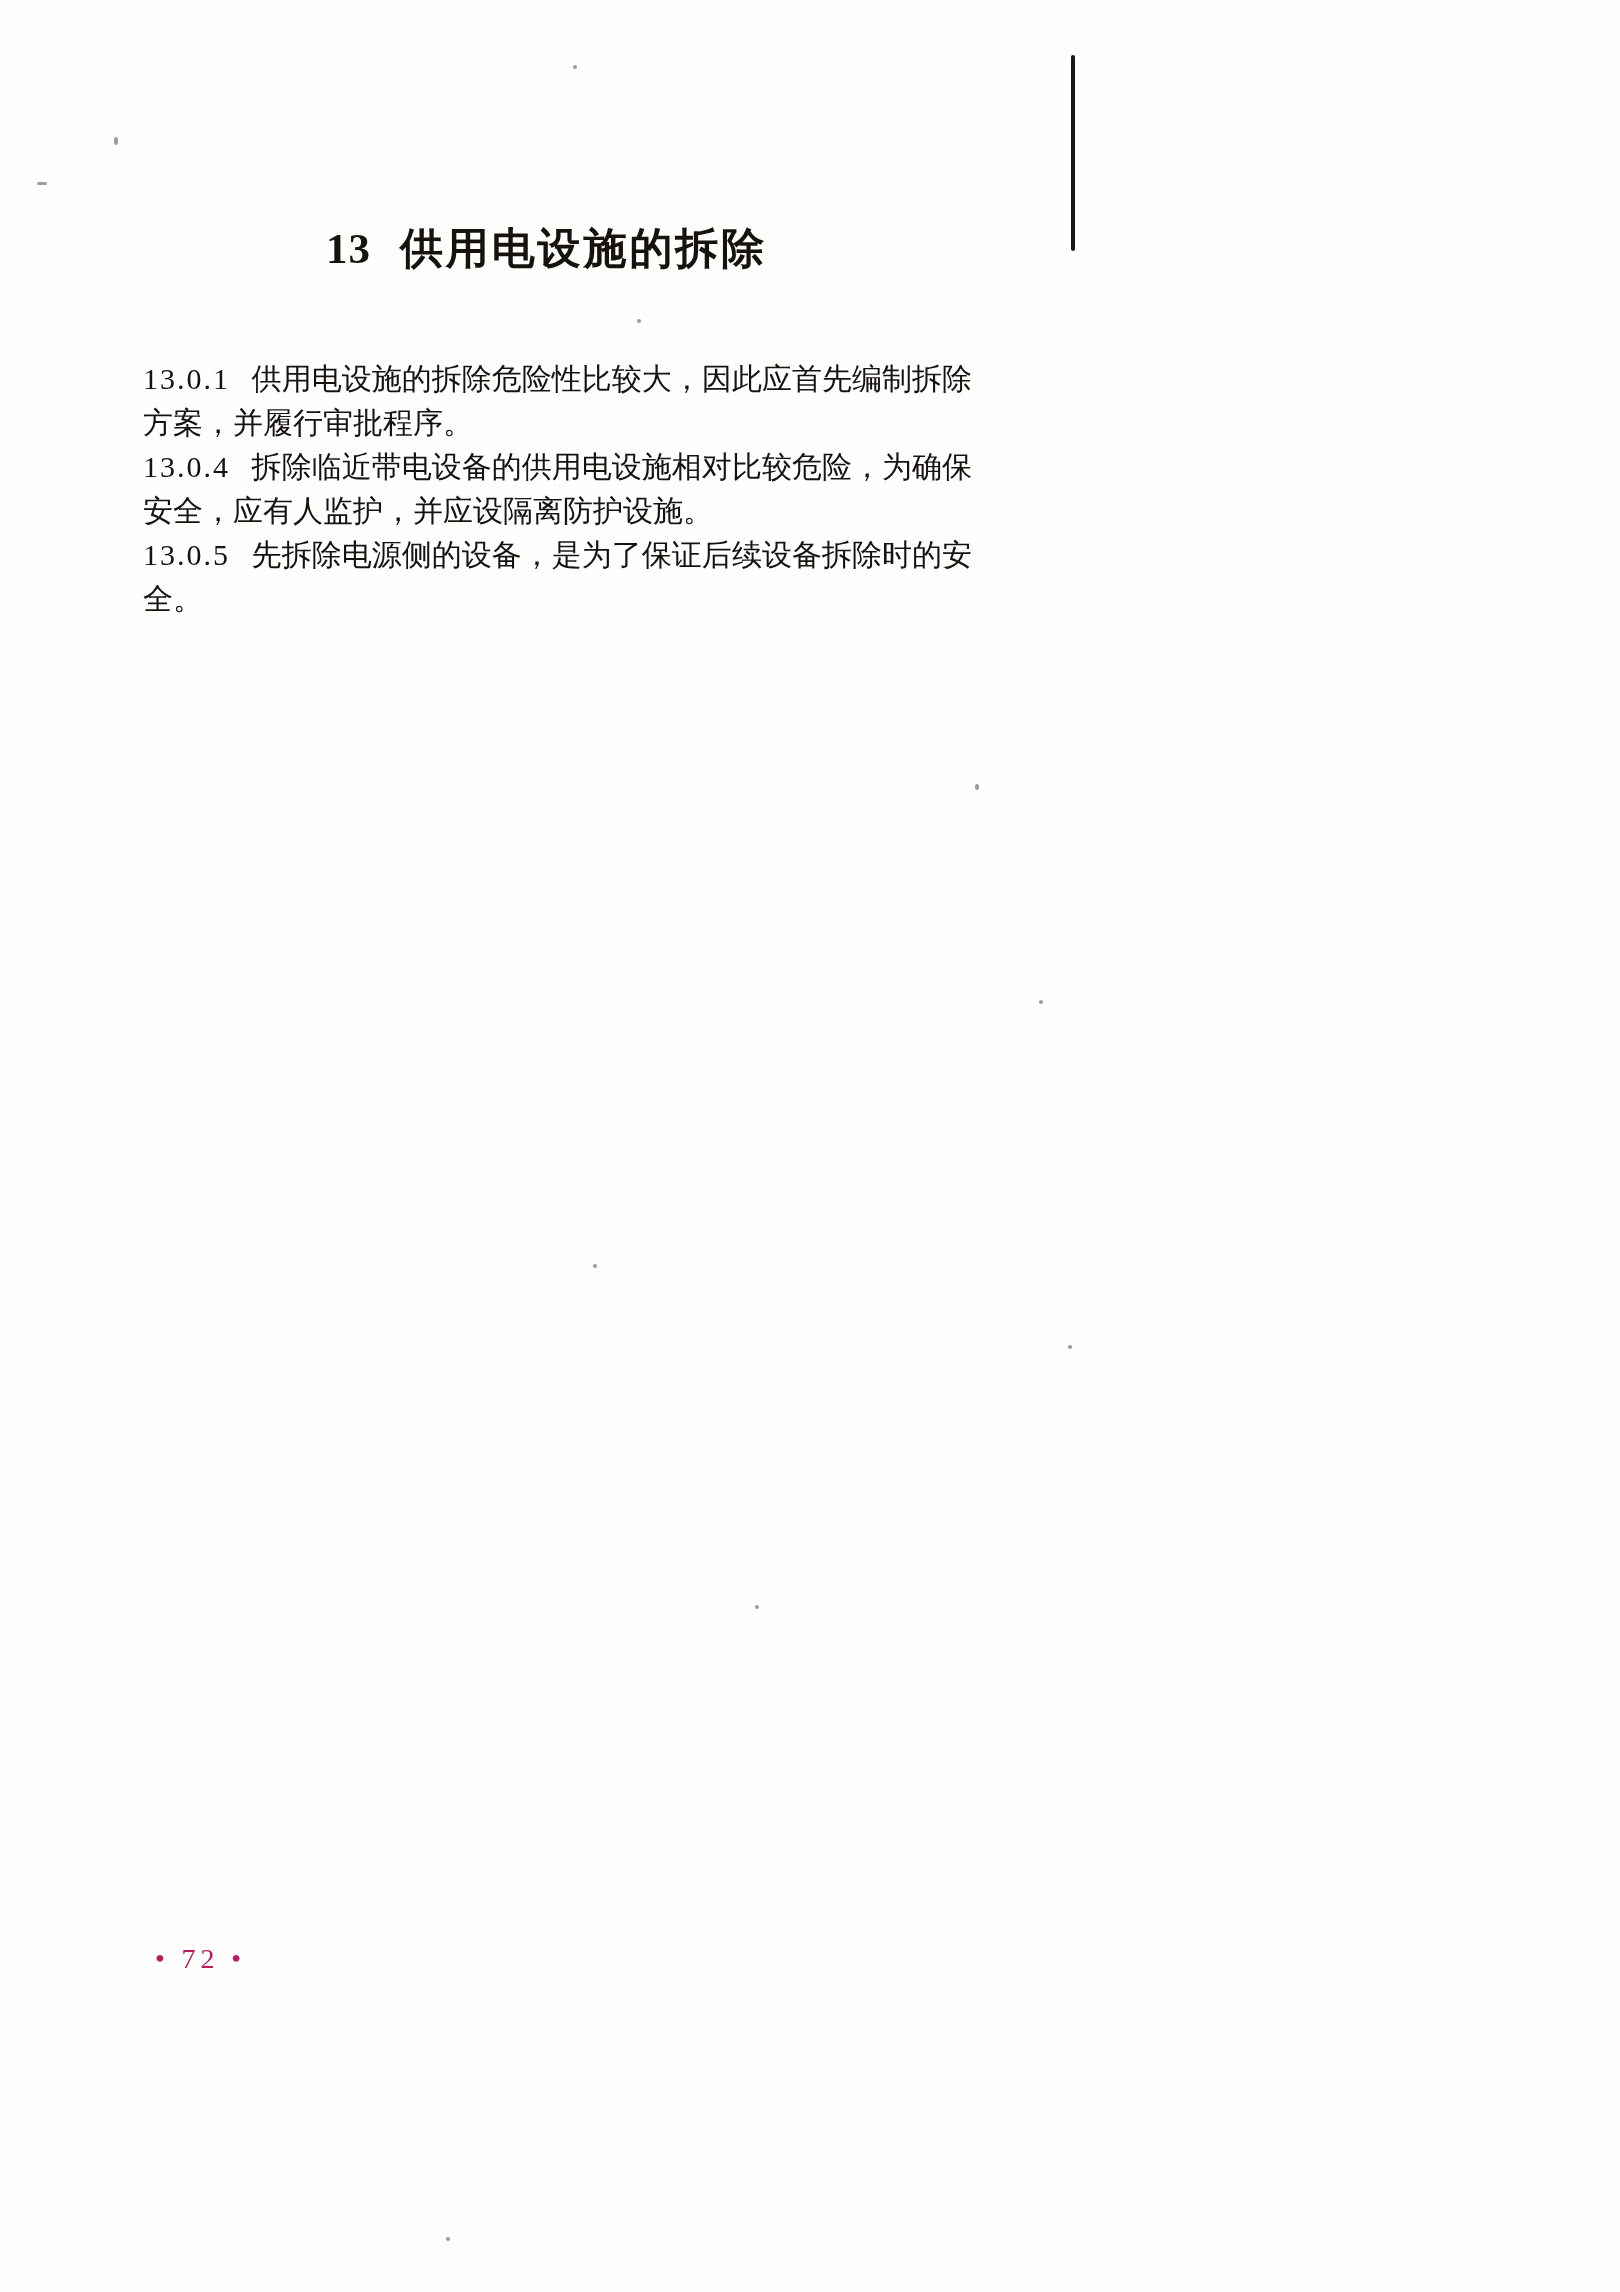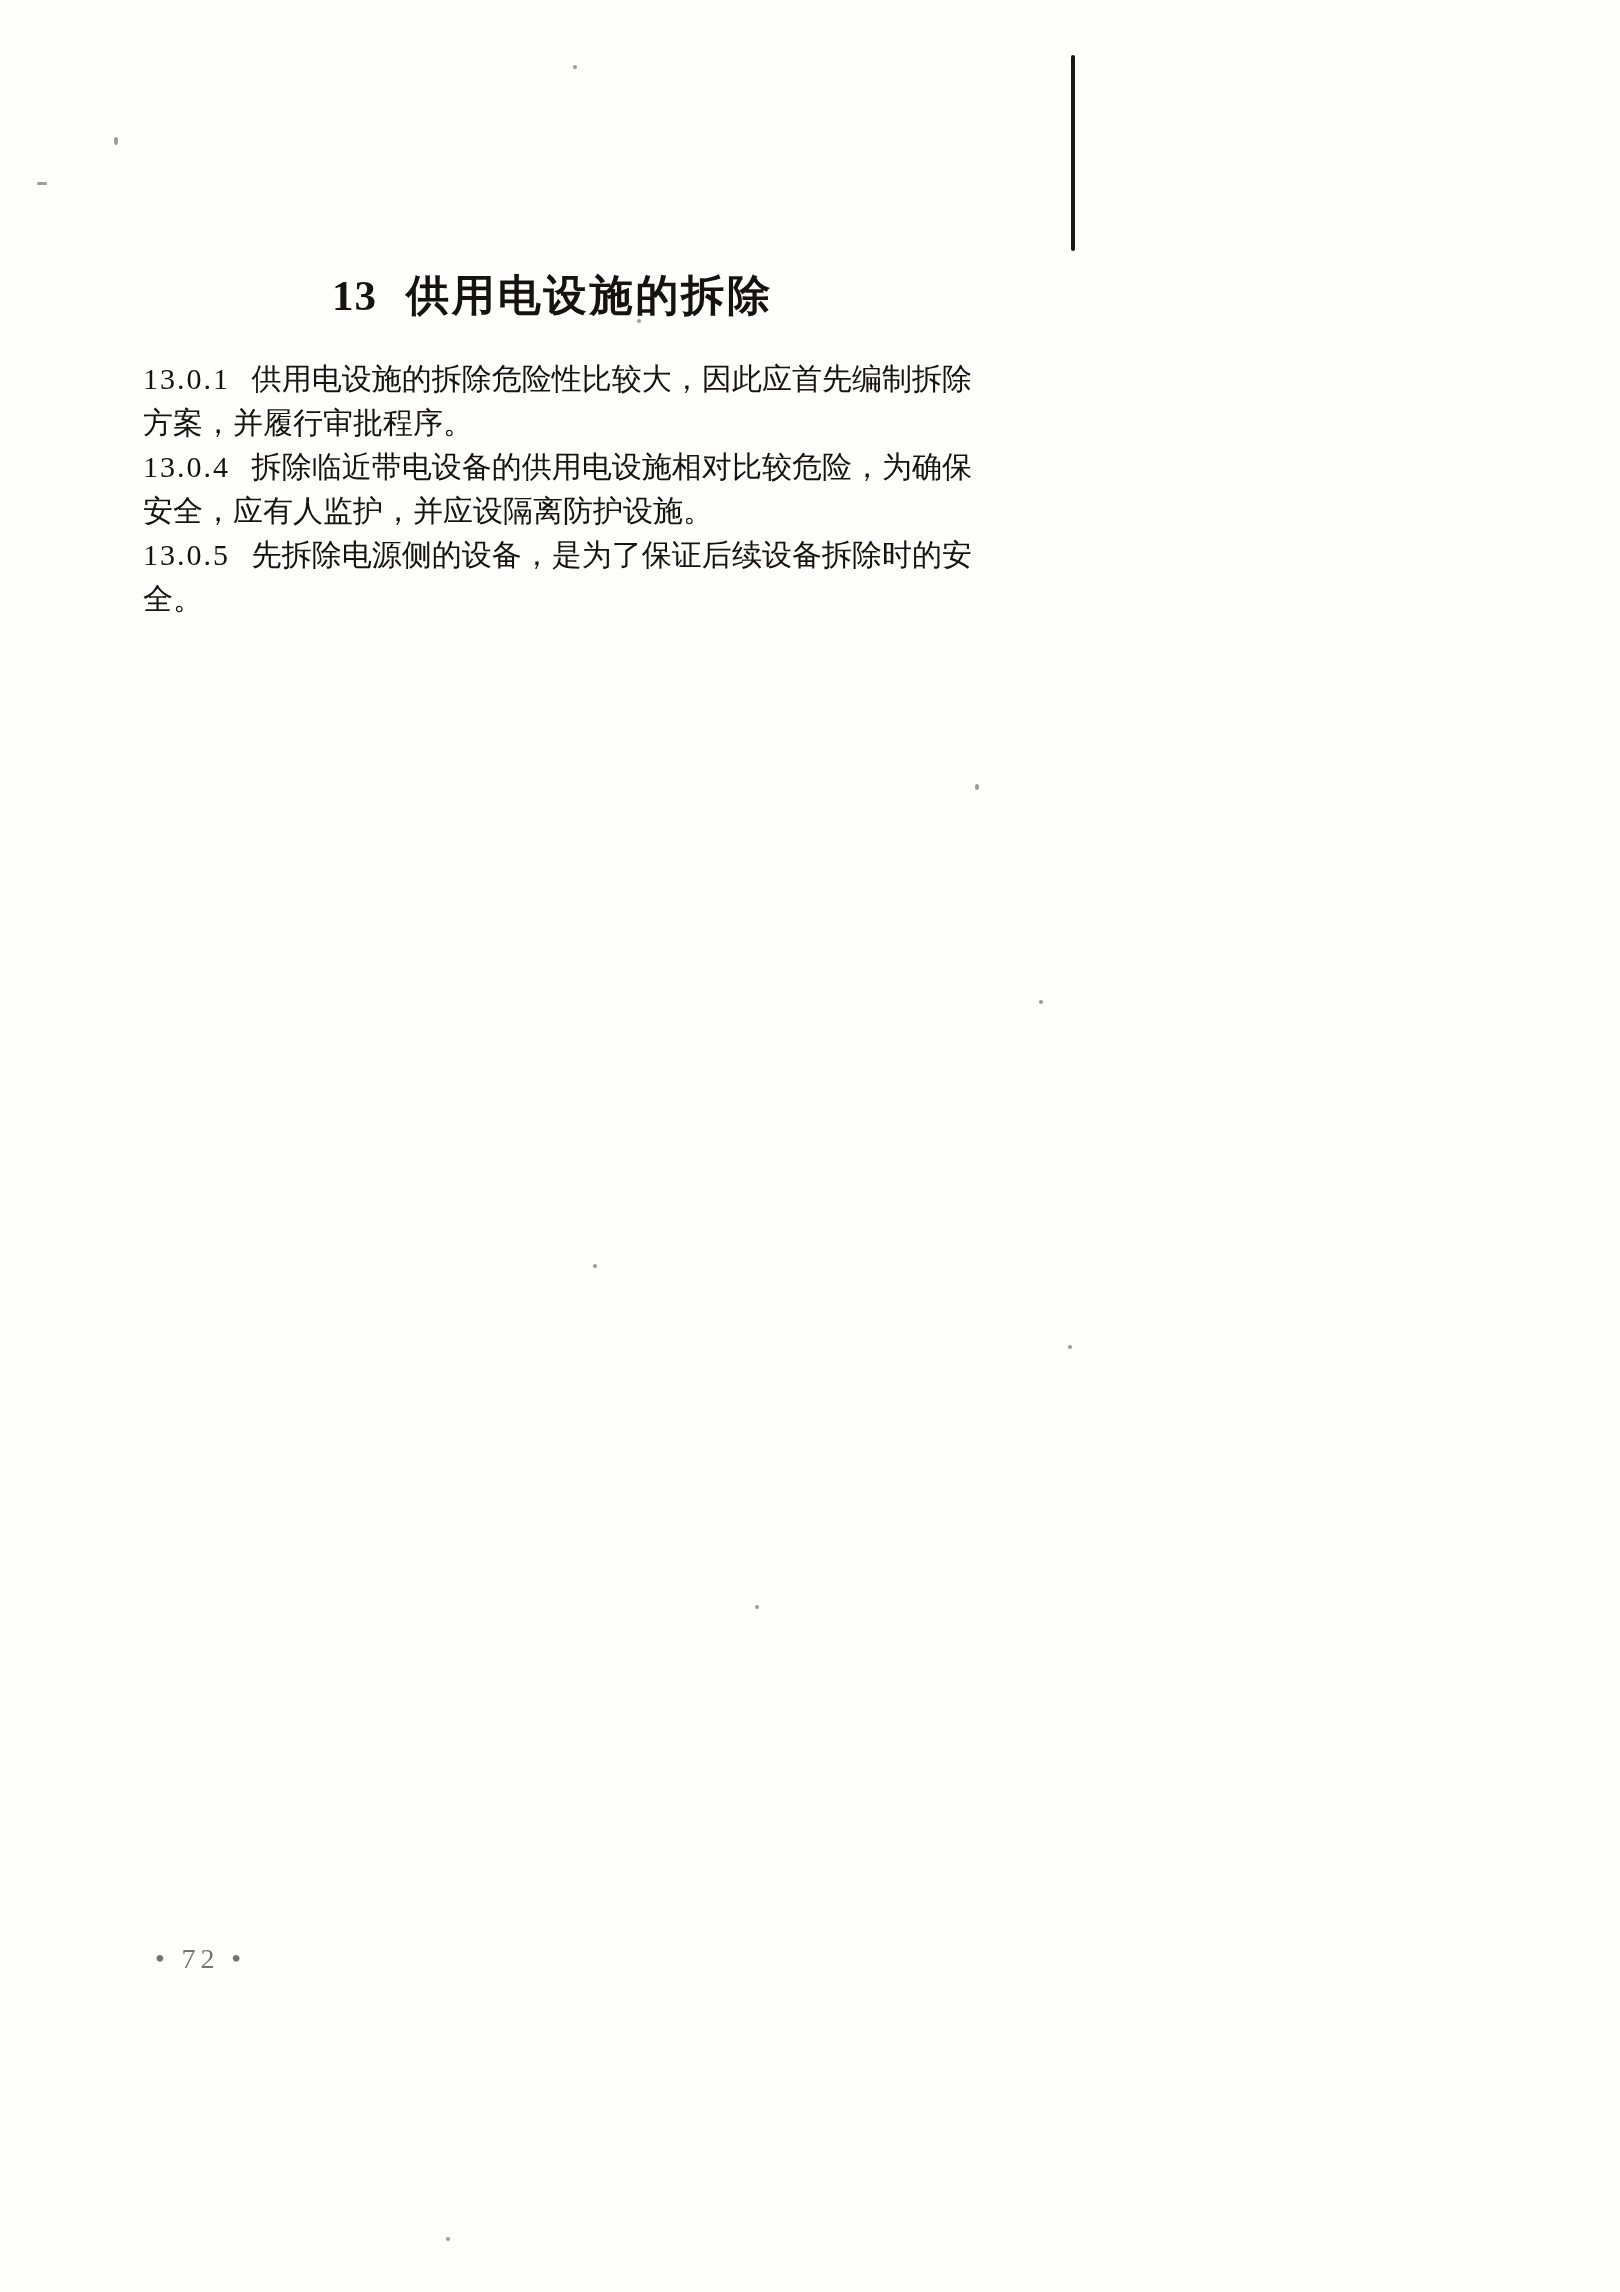--- a/index.html
+++ b/index.html
@@ -12,28 +12,27 @@
     height:2293px;
     background:#fefefd;
     font-family:"Liberation Serif","DejaVu Serif",serif;
     color:#16130f;
     overflow:hidden;
   }
 
   .chapter-heading {
     position:absolute;
     top:220px;
-    left:138px;
+    left:132px;
     width:829px;
     text-align:center;
     font-size:43px;
     font-weight:bold;
     letter-spacing:2.9px;
     white-space:nowrap;
-    margin-top:47px;
   }
   .chapter-heading .cnum {
     margin-right:29px;
     letter-spacing:1px;
   }
 
   .body-text {
     position:absolute;
     top:357px;
     left:143px;
@@ -50,21 +49,21 @@
     margin-right:21.6px;
     white-space:nowrap;
   }
 
   .page-num {
     position:absolute;
     top:1943px;
     left:155px;
     font-size:28px;
     letter-spacing:4.9px;
-    color:#737373;
+    color:#be185d;
   }
 
   
   .artifact-line {
     position:absolute;
     left:1071px;
     top:55px;
     width:3.9px;
     height:196px;
     background:#181818;

